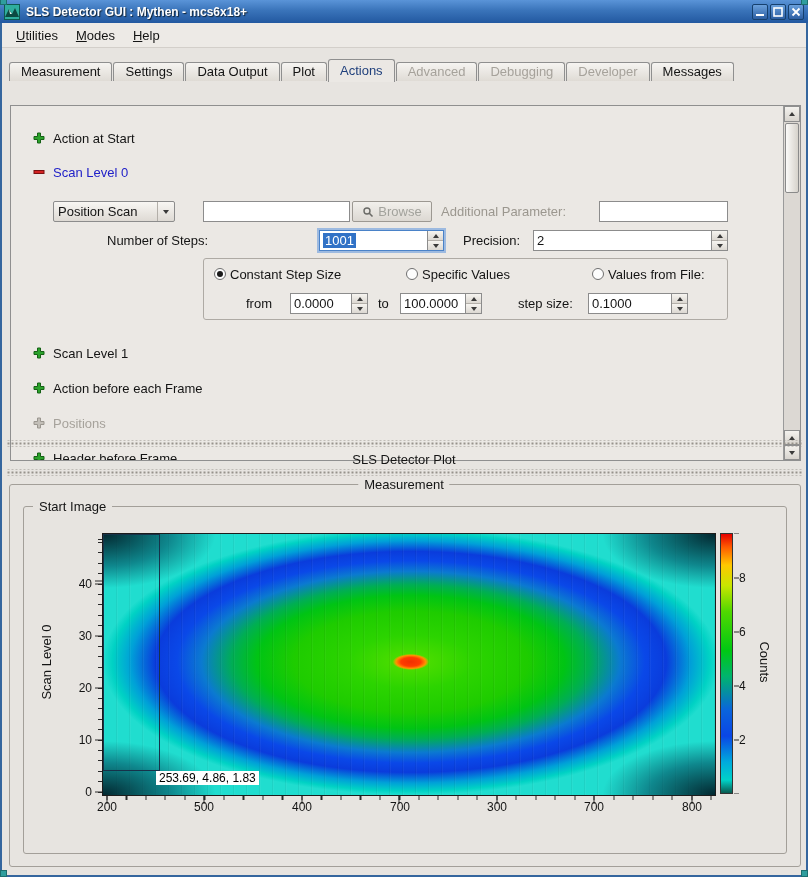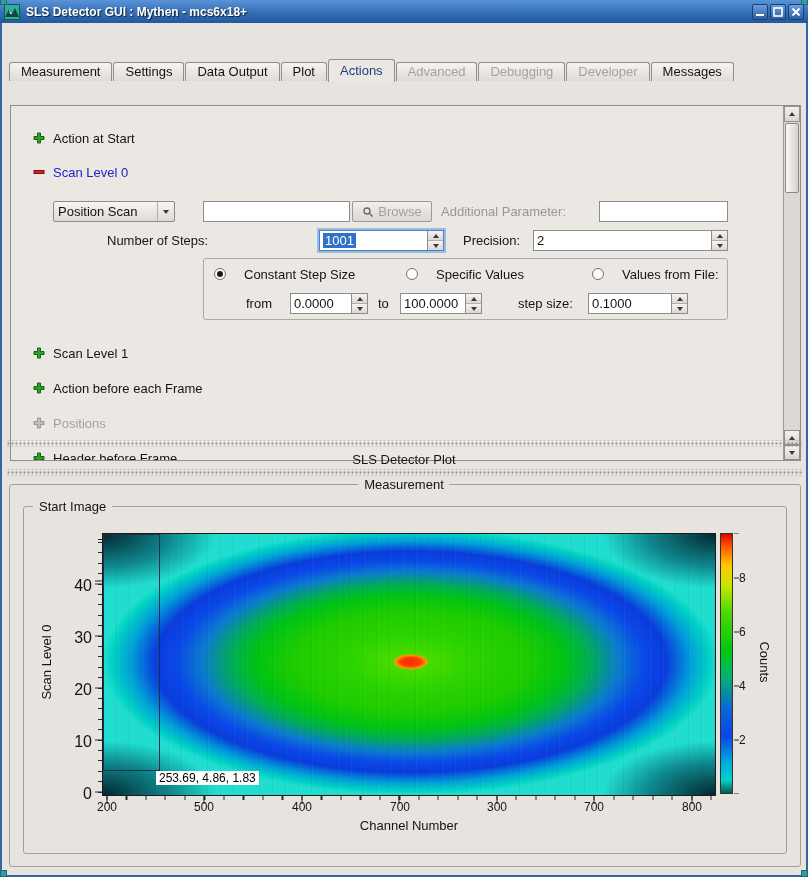--- a/index.html
+++ b/index.html
@@ -86,42 +86,42 @@
     background:linear-gradient(180deg,#f2f0ec,#dcd8d2);
     display:flex; align-items:center; justify-content:center; gap:4px;
   }
   .btn.disabled { color:#a2a29c; }
 
   .plainlbl { position:absolute; line-height:21px; white-space:nowrap; }
   .rt { }
   .graytext { color:#9b978f; }
 
   .gbox { position:absolute; border:1px solid #aeaaa4; border-radius:3px; }
-  .rrow { position:absolute; display:flex; align-items:center; gap:18px; height:14px; }
+  .rrow { position:absolute; display:flex; align-items:center; gap:4px; height:14px; }
   .radio { position:relative; width:12px; height:12px; border-radius:50%; background:#fdfdfd; border:1px solid #6f6f6f; display:inline-block; }
   .radio.checked::after { content:''; position:absolute; left:2px; top:2px; width:6px; height:6px; border-radius:50%; background:#1a1a1a; }
 
   
   .vscroll { position:absolute; right:0; top:0; bottom:0; width:17px; background:#dcd8d3; border-left:1px solid #9a9a9a; }
   .scbtn { position:absolute; left:0; right:0; height:16px; background:linear-gradient(180deg,#f4f2ee,#d8d4ce); border:1px solid #8f8f8f; display:flex; align-items:center; justify-content:center; cursor:pointer; }
   .sthumb { position:absolute; left:1px; right:1px; top:17px; height:70px; background:linear-gradient(90deg,#fbfaf8,#d6d2cb); border:1px solid #8a8a8a; border-radius:2px; }
 
   
   .dots { position:absolute; left:4px; width:797px; height:7px;
     background-image:radial-gradient(#96928b 1px, rgba(0,0,0,0) 1.35px);
     background-size:4px 4px; background-position:center; }
   .docktitle { position:absolute; left:0; right:0; text-align:center; }
 
   
   .framebox { position:absolute; border:1px solid #a39f99; border-radius:3px; }
   .frametitle { position:absolute; background:#e7e4e0; padding:0 6px; white-space:nowrap; z-index:6; }
 
   
   .rotlbl { position:absolute; white-space:nowrap; }
-  .yt { position:absolute; left:56px; width:34px; text-align:right; font-size:16px; }
+  .yt { position:absolute; left:56px; width:34px; text-align:right; font-size:12px; }
   .xt { position:absolute; top:800px; transform:translateX(-50%); font-size:12px; }
   .ct { position:absolute; left:737px; width:24px; font-size:12px; }
 
   .canvas {
     position:absolute; left:100px; top:533px; width:614px; height:263px;
     border:1px solid #1c1c1c;
     background-color:#20ddcf;
     background-image:
       radial-gradient(ellipse 18px 8px at 50.3% 49%, #f03000 0%, #ff3c00 55%, #ff9000 82%, rgba(255,170,0,0) 100%),
       radial-gradient(ellipse 150px 72px at 0% 0%, rgba(0,24,34,0.92) 0%, rgba(0,66,88,0.55) 45%, rgba(0,0,0,0) 75%),
@@ -185,20 +185,25 @@
           </svg>
       </span>
       <span class="wbtn">
         <svg width="12" height="12" viewBox="0 0 12 12">
             <path d="M2.5 2.5 L9.5 9.5 M9.5 2.5 L2.5 9.5" stroke="#fff" stroke-width="1.8"></path>
           </svg>
       </span>
     </span>
   </div>
 
+  <div class="menubar">
+    <span class="menuitem">Utilities</span>
+    <span class="menuitem">Modes</span>
+    <span class="menuitem">Help</span>
+  </div>
 
   <div class="tabbar">
     <span class="tab">Measurement</span>
     <span class="tab">Settings</span>
     <span class="tab">Data Output</span>
     <span class="tab">Plot</span>
     <span class="tab active">Actions</span>
     <span class="tab disabled">Advanced</span>
     <span class="tab disabled">Debugging</span>
     <span class="tab disabled">Developer</span>
@@ -389,21 +394,20 @@
   </div>
 
   <div class="xstrip"></div>
   <div class="xt" style="left:105px">200</div>
   <div class="xt" style="left:202px">500</div>
   <div class="xt" style="left:300px">400</div>
   <div class="xt" style="left:398px">700</div>
   <div class="xt" style="left:495px">300</div>
   <div class="xt" style="left:592px">700</div>
   <div class="xt" style="left:690px">800</div>
-  <div style="position:absolute;left:100px;top:818px;width:614px;text-align:center">Channel Number</div>
 
   <div class="colorbar"></div>
   <div class="cstrip"></div>
   <div class="ct" style="top:571px">8</div>
   <div class="ct" style="top:625px">6</div>
   <div class="ct" style="top:679px">4</div>
   <div class="ct" style="top:733px">2</div>
   <div class="rotlbl" style="left:762px;top:662px;transform:translate(-50%,-50%) rotate(90deg)">Counts</div>
 
 </div>

